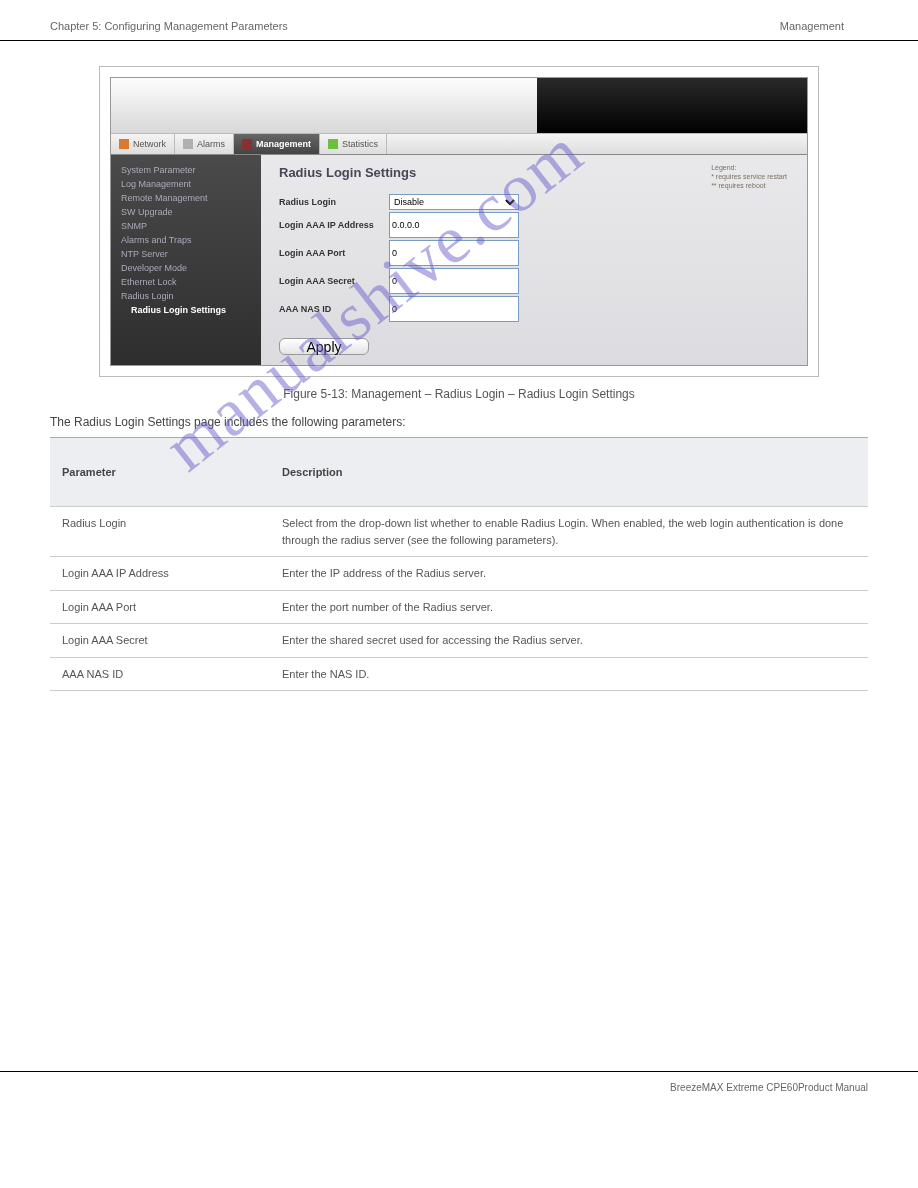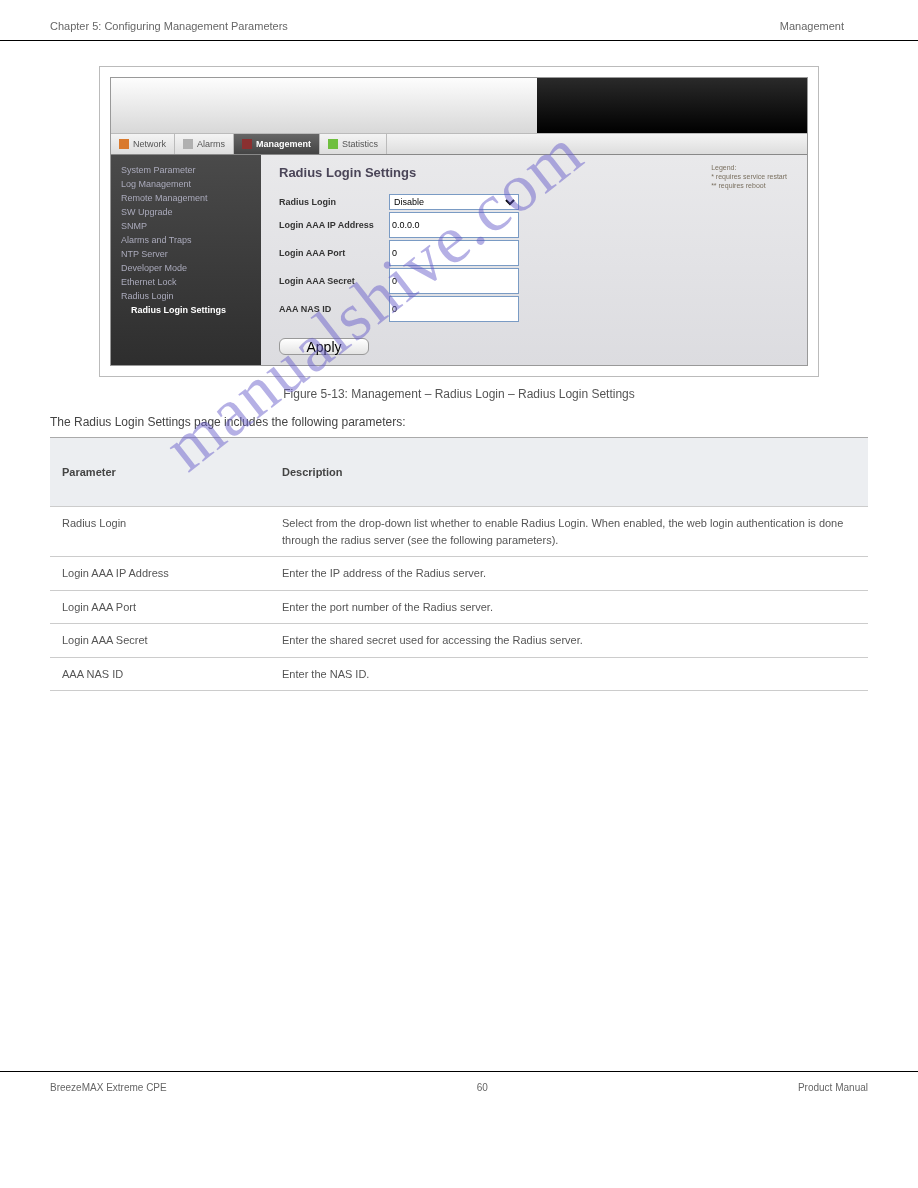--- a/index.html
+++ b/index.html
@@ -182,21 +182,21 @@
     line-height: 1.5;
   }
   .spec-table td:first-child {
     width: 220px;
   }
   .page-footer {
     margin-top: 380px;
     padding: 10px 50px 20px 50px;
     border-top: 1px solid #000;
     display: flex;
-    justify-content: space-between;
+    justify-content: flex-end;
     font-size: 10px;
     color: #666;
   }
   .watermark {
     position: absolute;
     top: 260px;
     left: 120px;
     font-size: 68px;
     color: rgba(100, 90, 200, 0.48);
     transform: rotate(-38deg);

